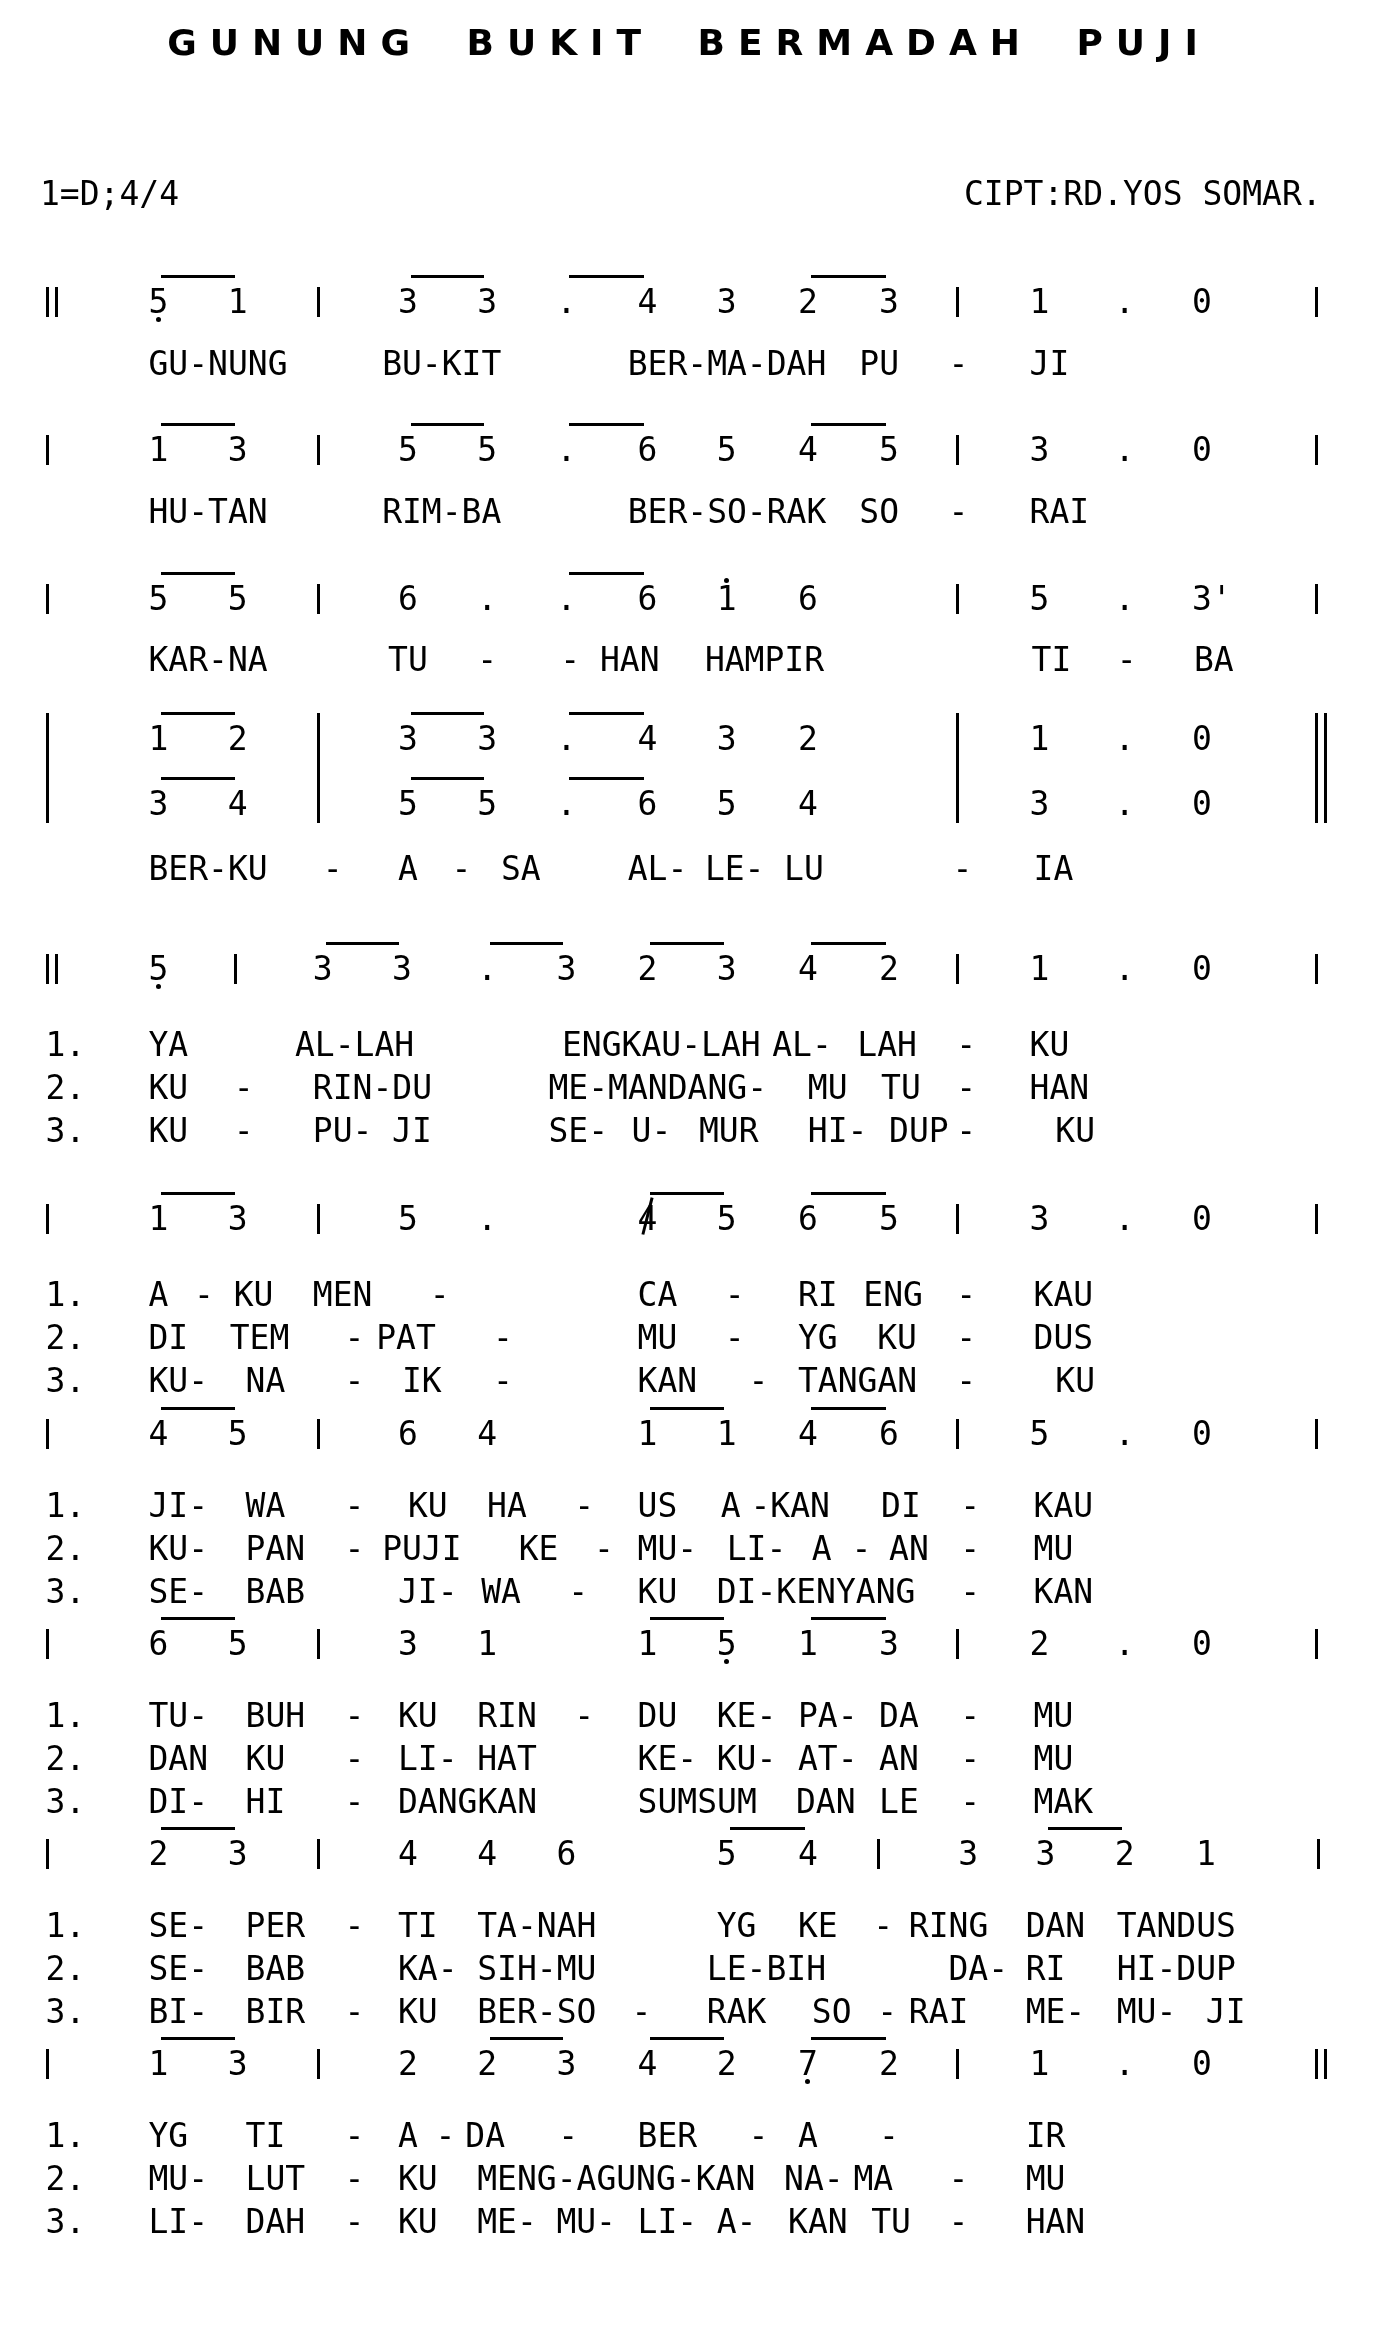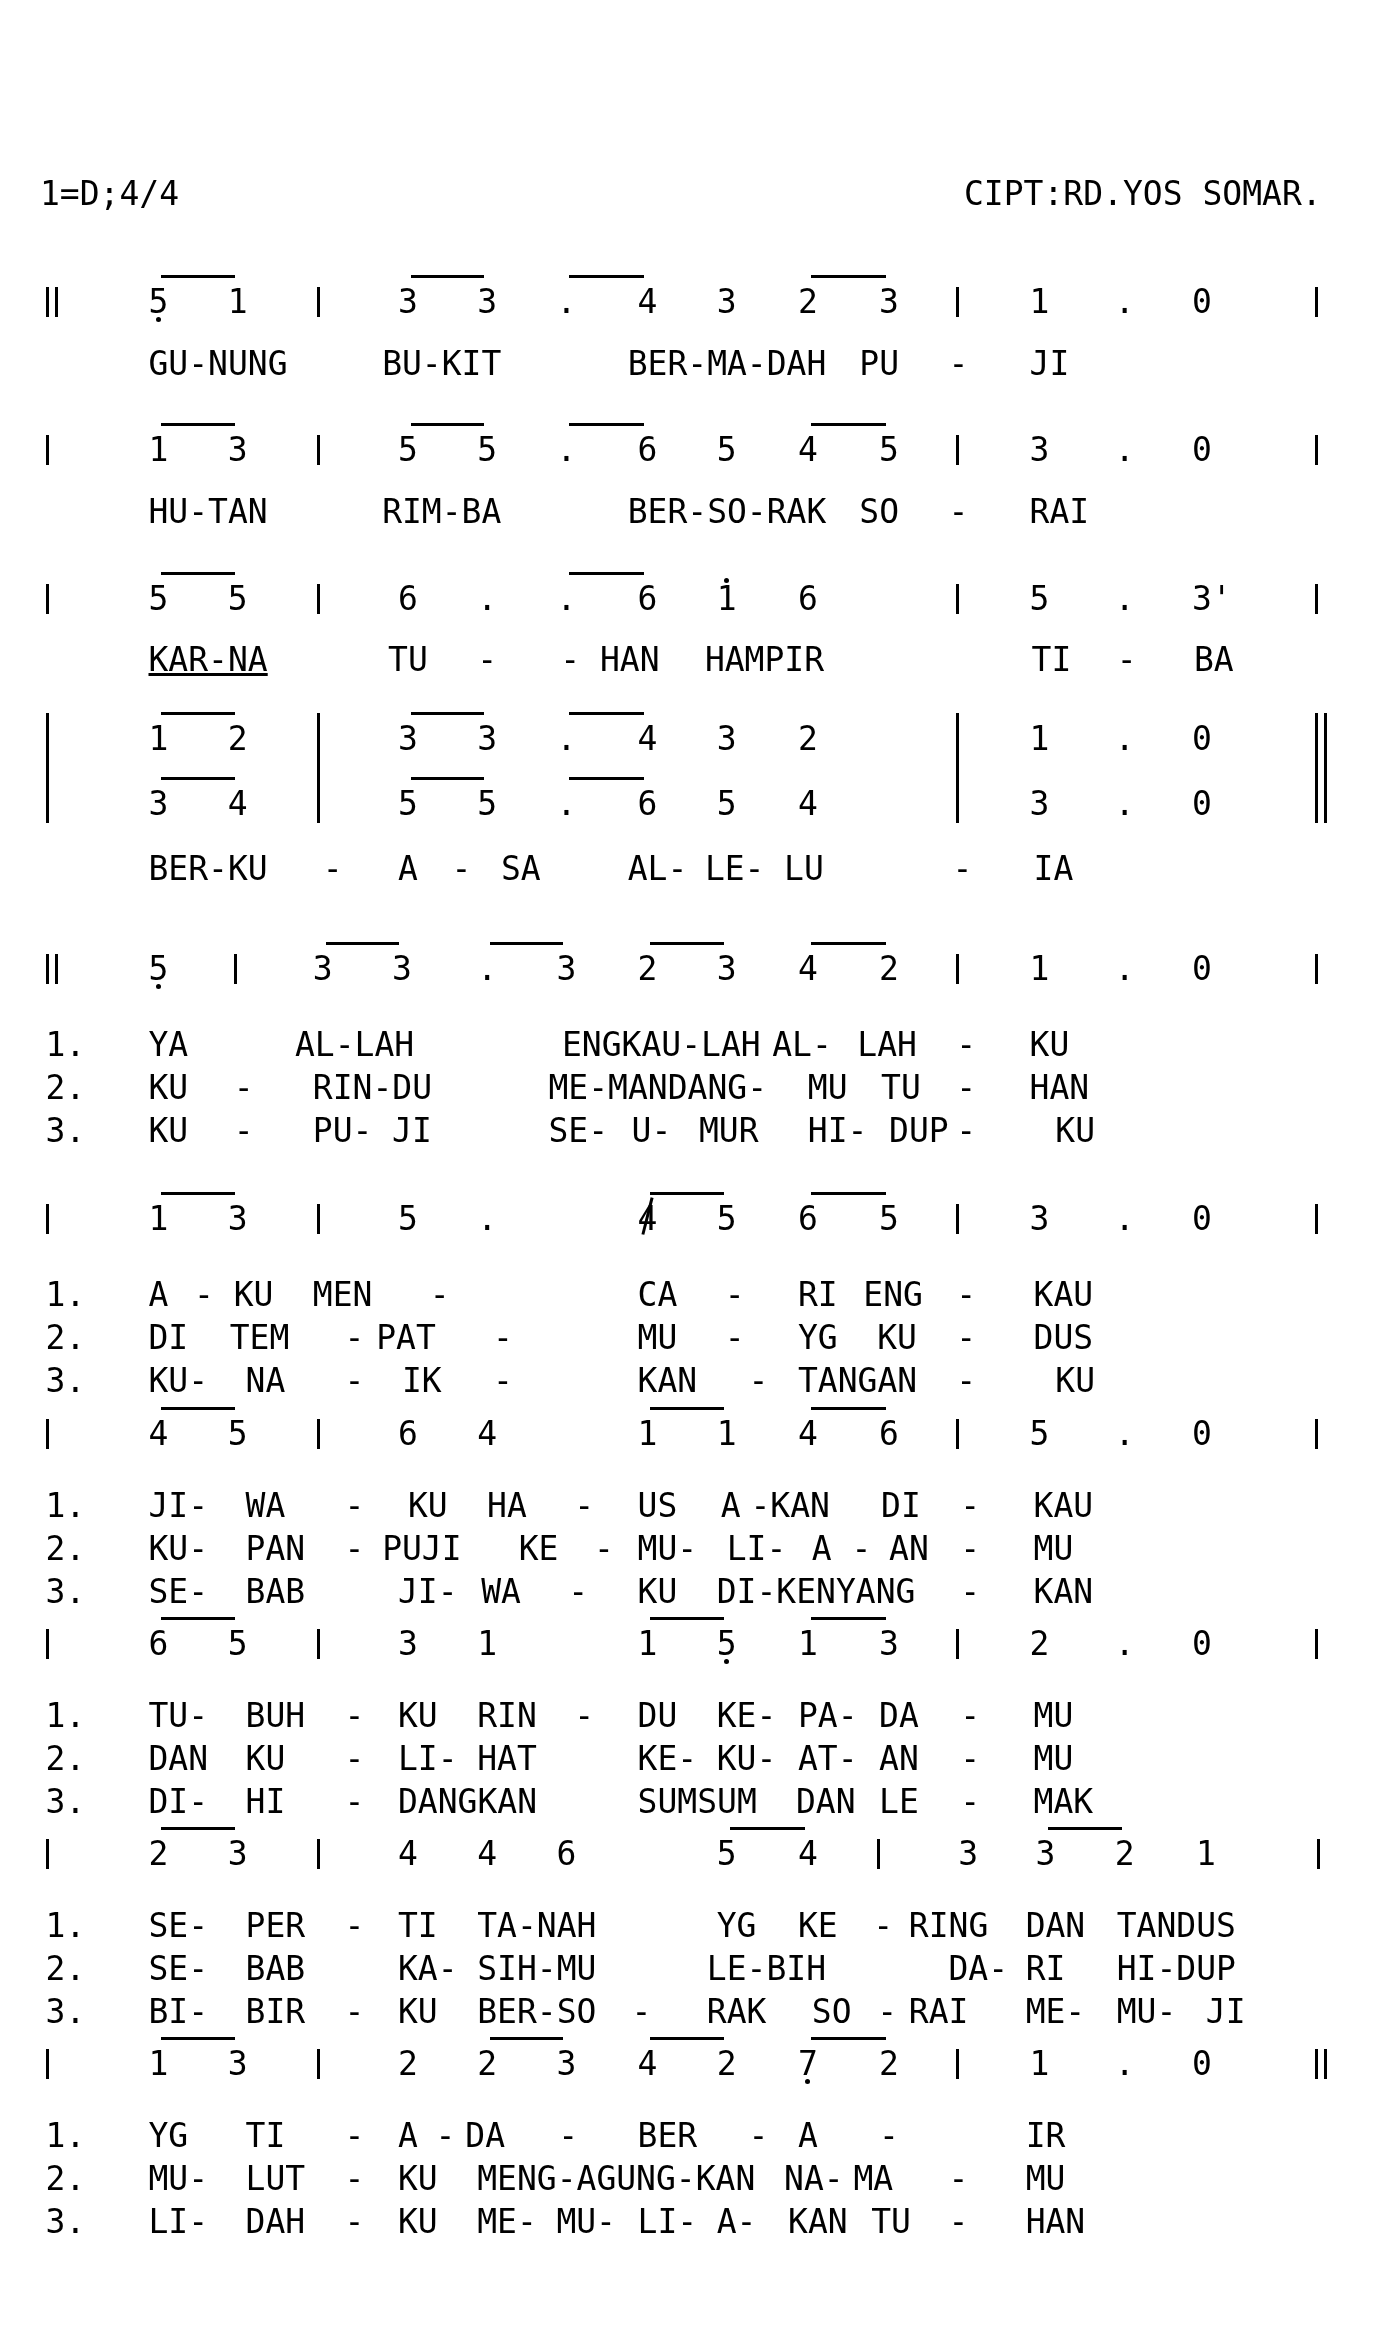--- a/index.html
+++ b/index.html
@@ -20,20 +20,21 @@
   .beam{position:absolute;top:-9px;height:0;border-top:3.5px solid #000;}
   .dot-b,.dot-a{position:absolute;left:7px;width:5px;height:5px;border-radius:50%;background:#000;}
   .dot-b{top:33px;}
   .dot-a{top:-3px;}
   .slash{position:absolute;left:8px;top:-4px;width:2.5px;height:38px;background:#000;transform:rotate(14deg);}
 </style>
 </head>
 <body>
 
 <div id="page">
+  <div id="title">GUNUNG BUKIT BERMADAH PUJI</div>
   <div id="keysig" class="meta">1=D;4/4</div>
   <div id="composer" class="meta">CIPT:RD.YOS SOMAR.</div>
   <div id="score">
       <div class="row" style="top: 284px;">
         <div class="beam" style="left: 161.37px; width: 73.26px;"></div>
         <div class="beam" style="left: 410.85px; width: 73.26px;"></div>
         <div class="beam" style="left: 569.25px; width: 75.24px;"></div>
         <div class="beam" style="left: 810.81px; width: 75.24px;"></div>
         <span class="tok dbar" style="left: 45.54px;"></span>
         <span class="tok" style="left: 148.5px;">5<b class="dot-b"></b></span>
@@ -103,21 +104,21 @@
         <span class="tok" style="left: 637.56px;">6</span>
         <span class="tok" style="left: 716.76px;">1<b class="dot-a"></b></span>
         <span class="tok" style="left: 797.94px;">6</span>
         <span class="tok bar" style="left: 956.34px;"></span>
         <span class="tok" style="left: 1029.6px;">5</span>
         <span class="tok" style="left: 1114.74px;">.</span>
         <span class="tok" style="left: 1191.96px;">3'</span>
         <span class="tok bar" style="left: 1314.72px;"></span>
       </div>
       <div class="row" style="top: 642px;">
-        <span class="tok" style="left: 148.5px; text-decoration: underline;">KAR-NA</span>
+        <span class="tok" style="left: 148.5px;">KAR-NA</span>
         <span class="tok" style="left: 388.08px;">TU</span>
         <span class="tok" style="left: 477.18px;">-</span>
         <span class="tok" style="left: 560.34px;">-</span>
         <span class="tok" style="left: 599.94px;">HAN</span>
         <span class="tok" style="left: 704.88px;">HAMPIR</span>
         <span class="tok" style="left: 1031.58px;">TI</span>
         <span class="tok" style="left: 1116.72px;">-</span>
         <span class="tok" style="left: 1193.94px;">BA</span>
       </div>
       <div class="row" style="top: 721px;">

